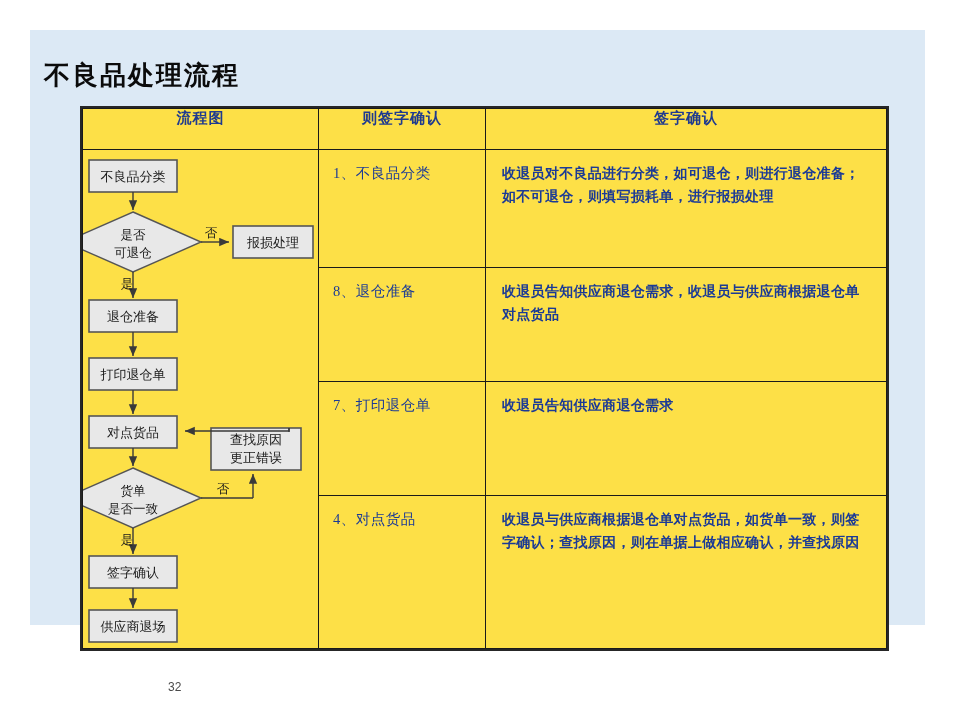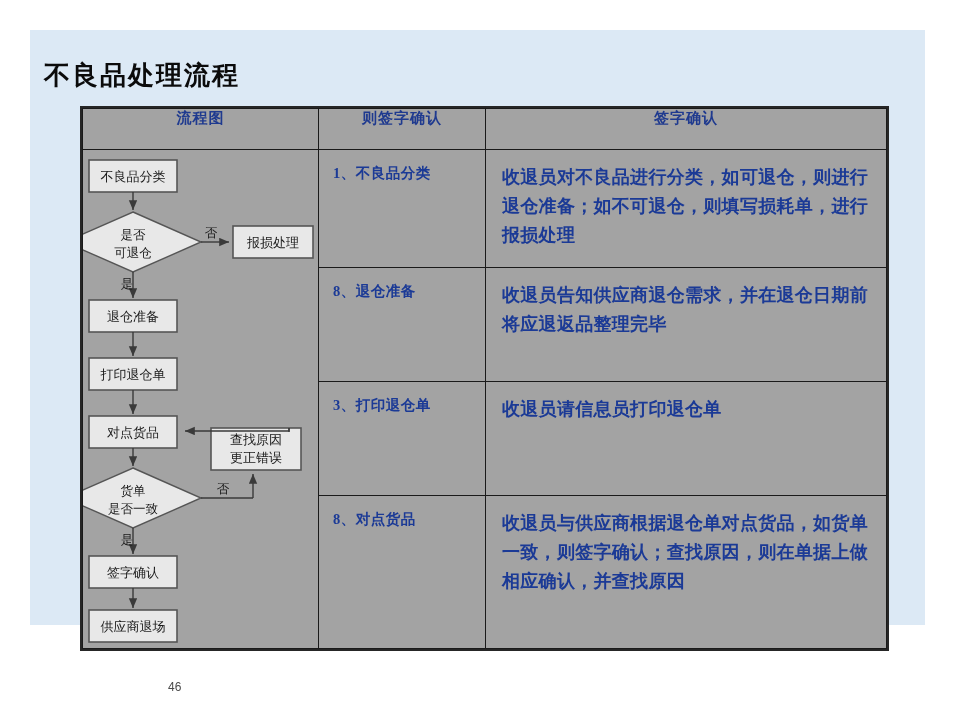--- a/index.html
+++ b/index.html
@@ -32,21 +32,21 @@
     font-family: "Liberation Serif", "DejaVu Serif", serif;
     white-space: nowrap;
     margin-top: 10px;
   }
   #doc-table {
     position: absolute;
     left: 50px;
     top: 76px;
     width: 809px;
     height: 545px;
-    background: #a3a3a3;
+    background: #fde047;
     border: 2px solid #262626;
     box-sizing: border-box;
   }
   .tbl {
     width: 100%;
     height: 100%;
     border-collapse: collapse;
     table-layout: fixed;
   }
   .tbl td, .tbl th {
@@ -69,30 +69,30 @@
     font-family: "Liberation Serif", "DejaVu Serif", serif;
   }
 
   td.flowcell {
     position: relative;
     padding: 0;
     text-decoration: underline;
   }
   td.stepcell {
     color: #1b3a96;
-    font-weight: bold;
+    font-weight: normal;
     font-size: 14.5px;
     padding: 13px 0 0 14px;
     letter-spacing: 0.5px;
     line-height: 1.5;
   }
   td.desccell {
     color: #1b3a96;
     font-weight: bold;
-    font-size: 18px;
+    font-size: 14px;
     padding: 13px 18px 0 16px;
     line-height: 1.62;
     letter-spacing: 0.3px;
   }
 
   
   #flow-svg {
     position: absolute;
     left: 0;
     top: 0;
@@ -232,28 +232,28 @@
                 <text class="fc-box-text" x="50" y="481">供应商退场</text>
               </g>
             </svg>
 
           </td>
           <td class="stepcell" style="height:104px">1、不良品分类</td>
           <td class="desccell">收退员对不良品进行分类，如可退仓，则进行退仓准备；如不可退仓，则填写损耗单，进行报损处理</td>
         </tr>
         <tr>
           <td class="stepcell" style="height:100px">8、退仓准备</td>
-          <td class="desccell">收退员告知供应商退仓需求，并在退仓日期前将应退返品整理完毕</td>
-        </tr>
-        <tr>
-          <td class="stepcell" style="height:100px">3、打印退仓单</td>
-          <td class="desccell">收退员请信息员打印退仓单</td>
-        </tr>
-        <tr>
-          <td class="stepcell">8、对点货品</td>
+          <td class="desccell">收退员告知供应商退仓需求，收退员与供应商根据退仓单对点货品</td>
+        </tr>
+        <tr>
+          <td class="stepcell" style="height:100px">7、打印退仓单</td>
+          <td class="desccell">收退员告知供应商退仓需求</td>
+        </tr>
+        <tr>
+          <td class="stepcell">4、对点货品</td>
           <td class="desccell">收退员与供应商根据退仓单对点货品，如货单一致，则签字确认；查找原因，则在单据上做相应确认，并查找原因</td>
         </tr>
       </tbody>
     </table>
   </div>
 
-  <div id="page-number">46</div>
+  <div id="page-number">32</div>
 </div>
 
 </body></html>

